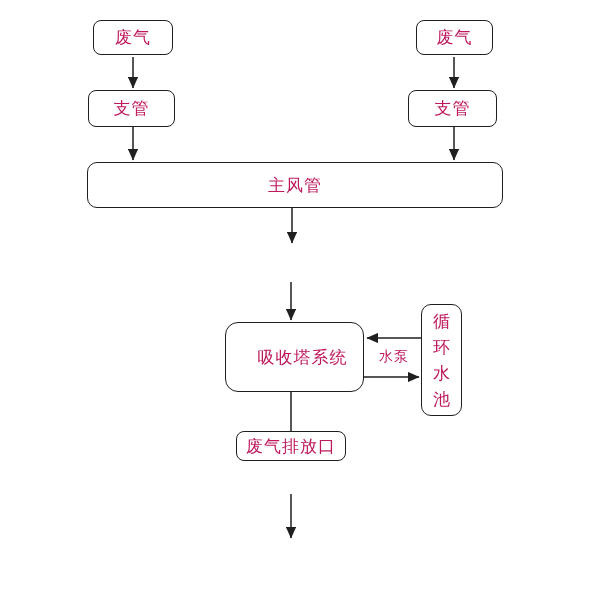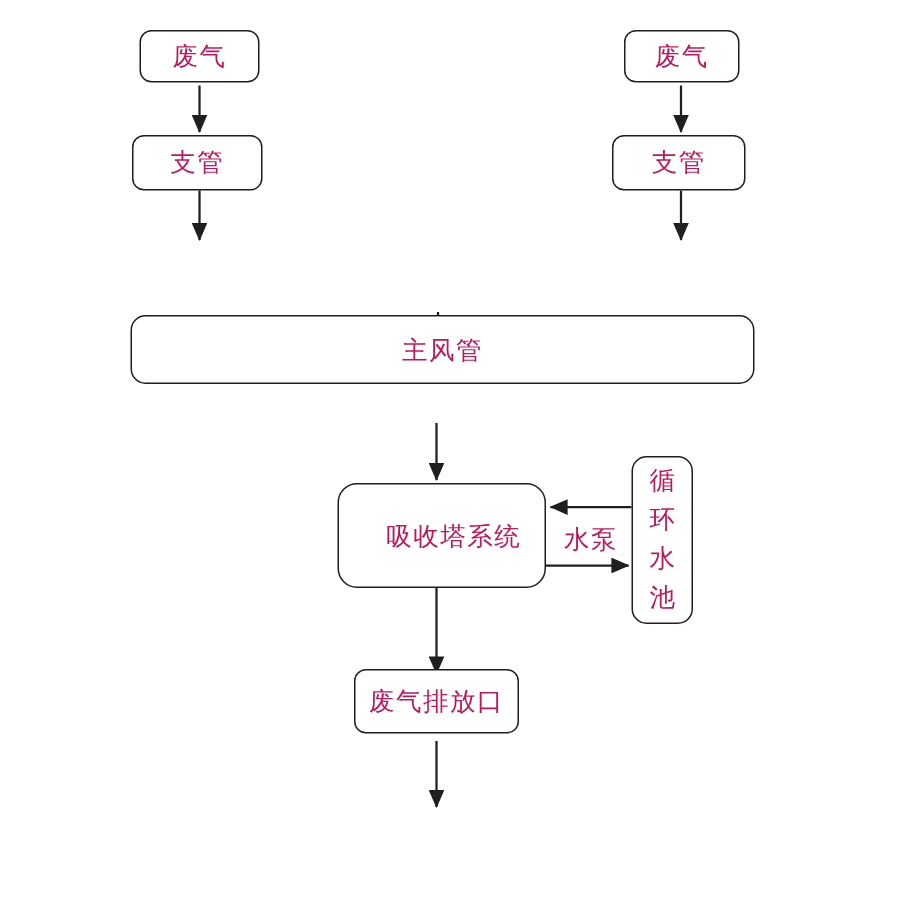--- a/index.html
+++ b/index.html
@@ -26,42 +26,42 @@
     text-align: center;
   }
   .node.big-radius { border-radius: 13px; padding-left: 16px; }
   .node.mid-radius { border-radius: 10px; }
 
   
   #n-waste-gas-left   { left: 93px;  top: 20px;  width: 80px;  height: 35px; }
   #n-waste-gas-right  { left: 416px; top: 20px;  width: 77px;  height: 35px; }
   #n-branch-left      { left: 88px;  top: 90px;  width: 87px;  height: 37px; }
   #n-branch-right     { left: 408px; top: 90px;  width: 89px;  height: 37px; }
-  #n-main-duct        { left: 87px;  top: 162px; width: 416px; height: 46px; margin-top: 48px; }
+  #n-main-duct        { left: 87px;  top: 162px; width: 416px; height: 46px; }
   #n-chromic          { left: 232px; top: 245px; width: 120px; height: 37px; }
   #n-absorption       { left: 225px; top: 322px; width: 139px; height: 70px; }
   #n-pool             { left: 421px; top: 304px; width: 41px;  height: 112px; }
-  #n-outlet           { left: 236px; top: 446px; width: 110px; height: 43px; }
+  #n-outlet           { left: 236px; top: 431px; width: 110px; height: 30px; }
   #n-standard         { left: 238px; top: 540px; width: 107px; height: 37px; }
 
   #n-pool .vstack {
     width: 1.1em;
     word-break: break-all;
     line-height: 26px;
     text-align: center;
     letter-spacing: 0;
   }
 
   .edge-label {
     position: absolute;
     left: 374px;
     top: 348px;
     width: 40px;
     text-align: center;
-    font-size: 17px;
+    font-size: 14px;
     letter-spacing: 1px;
     background: #ffffff;
   }
 
   svg.edges {
     position: absolute;
     left: 0; top: 0;
     width: 608px; height: 605px;
     pointer-events: none;
   }

